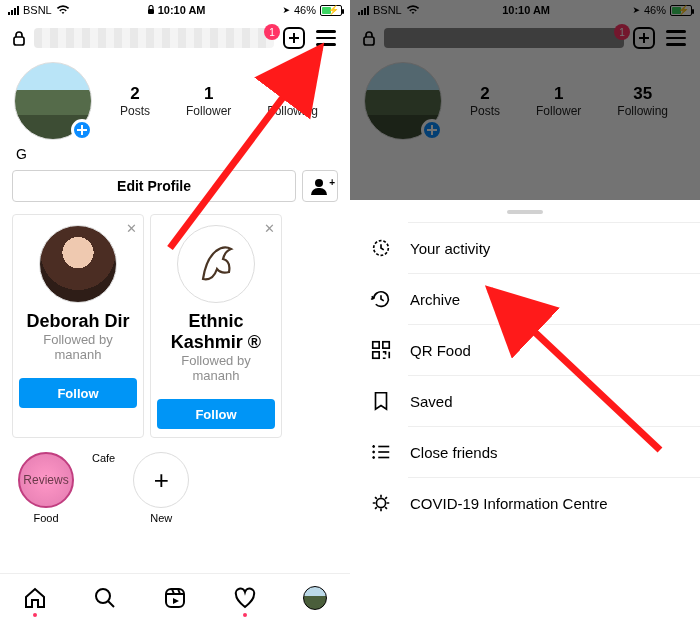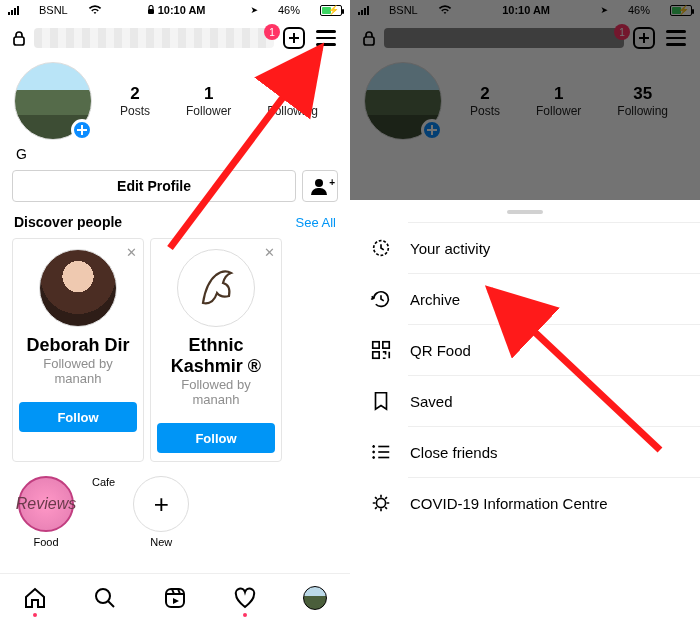--- a/index.html
+++ b/index.html
@@ -7,21 +7,21 @@
     font-family: -apple-system, BlinkMacSystemFont, "Segoe UI", Helvetica, Arial, sans-serif;
     width: 700px; height: 621px;
     display: flex; background: #fff; position: relative; overflow: hidden;
   }
   .phone { width: 350px; height: 621px; position: relative; overflow: hidden; }
   .phone-left { background: #fff; }
   .phone-right { background: #fff; }
 
   
   .status-bar { height: 18px; display: flex; align-items: center; justify-content: space-between; padding: 2px 8px 0 8px; font-size: 11px; font-weight: 500; }
-  .status-left, .status-right { display: flex; align-items: center; gap: 20px; }
+  .status-left, .status-right { display: flex; align-items: center; gap: 4px; }
   .sig-bars { display: inline-flex; align-items: flex-end; gap: 1px; }
   .sig-bars i { width: 2px; background: #000; display: inline-block; }
   .sig-bars i:nth-child(1){height:3px} .sig-bars i:nth-child(2){height:5px} .sig-bars i:nth-child(3){height:7px} .sig-bars i:nth-child(4){height:9px}
   .battery { width: 22px; height: 11px; border: 1px solid #000; border-radius: 2px; position: relative; }
   .battery::after { content:""; position:absolute; right:-3px; top:3px; width:2px; height:5px; background:#000; border-radius:1px;}
   .battery-fill { position:absolute; left:1px; top:1px; bottom:1px; width:46%; background:#3dd463; border-radius:1px;}
   .bolt { position:absolute; left:7px; top:-1px; color:#000; font-size:9px;}
 
   
   .profile-header { display:flex; align-items:center; gap:8px; padding: 8px 12px; }
@@ -65,21 +65,21 @@
   .card-avatar { width:78px; height:78px; border-radius:50%; border:1px solid #ddd; margin-bottom:8px;}
   .card-avatar.deb { background: radial-gradient(circle at 50% 35%, #efc9b0 0 25%, #4b2d23 25% 60%, #2e1d17 60%); }
   .card-avatar.ethnic { background:#fff; display:flex; align-items:center; justify-content:center;}
   .card-avatar.ala { background: linear-gradient(#d9c6b2, #7a6a54);}
   .card-name { font-size:18px; font-weight:600; }
   .card-sub { font-size:13px; color:#8e8e8e; margin-bottom:16px;}
   .follow-btn { width:100%; background:#0095f6; color:#fff; border:none; border-radius:4px; height:30px; font-size:13px; font-weight:600;}
 
   .highlights { display:flex; gap:18px; padding:14px 18px 6px;}
   .hl { display:flex; flex-direction:column; align-items:center; gap:4px;}
-  .hl-circ { width:56px; height:56px; border-radius:50%; border:1px solid #ddd; display:flex; align-items:center; justify-content:center; font-size:16px; font-style:italic; color:#6a3a4a;}
+  .hl-circ { width:56px; height:56px; border-radius:50%; border:1px solid #ddd; display:flex; align-items:center; justify-content:center; font-size:12px; color:#6a3a4a;}
   .hl-food { background: radial-gradient(circle,#ff98c7,#e27bb0); border:2px solid #c13e80;}
   .hl-cafe { background: radial-gradient(circle,#c87bf2,#9d48e0);}
   .hl-new { background:#fff;}
   .hl-label { font-size:11px;}
 
   .bottom-nav { position:absolute; bottom:0; left:0; right:0; height:48px; border-top:1px solid #eee; display:flex; justify-content:space-around; align-items:center; background:#fff;}
   .nav-ico { width:26px; height:26px; display:flex; align-items:center; justify-content:center; position:relative;}
   .nav-dot { position:absolute; bottom:-6px; left:50%; transform:translateX(-50%); width:4px; height:4px; background:#ff3465; border-radius:50%;}
   .heart-dot { position:absolute; bottom:-6px; left:50%; transform:translateX(-50%); width:4px; height:4px; background:#ff3465; border-radius:50%;}
   .nav-avatar { width:24px; height:24px; border-radius:50%; border:1px solid #000; background:linear-gradient(#bcd9e8 0 40%, #4a5e3b 40%);}
@@ -177,24 +177,20 @@
 
   <div class="btns-row">
     <button class="edit-btn">Edit Profile</button>
     <button class="sugg-btn">
         <span class="person-plus">
           <span class="pp-plus">+</span>
         </span>
       </button>
   </div>
 
-  <div class="discover-head">
-    <span class="discover-title">Discover people</span>
-    <span class="see-all">See All</span>
-  </div>
 
   <div class="cards">
     <div class="card">
       <span class="close-x">✕</span>
       <div class="card-avatar deb"></div>
       <div class="card-name">Deborah Dir</div>
       <div class="card-sub">Followed by mananh</div>
       <button class="follow-btn">Follow</button>
     </div>
     <div class="card">

